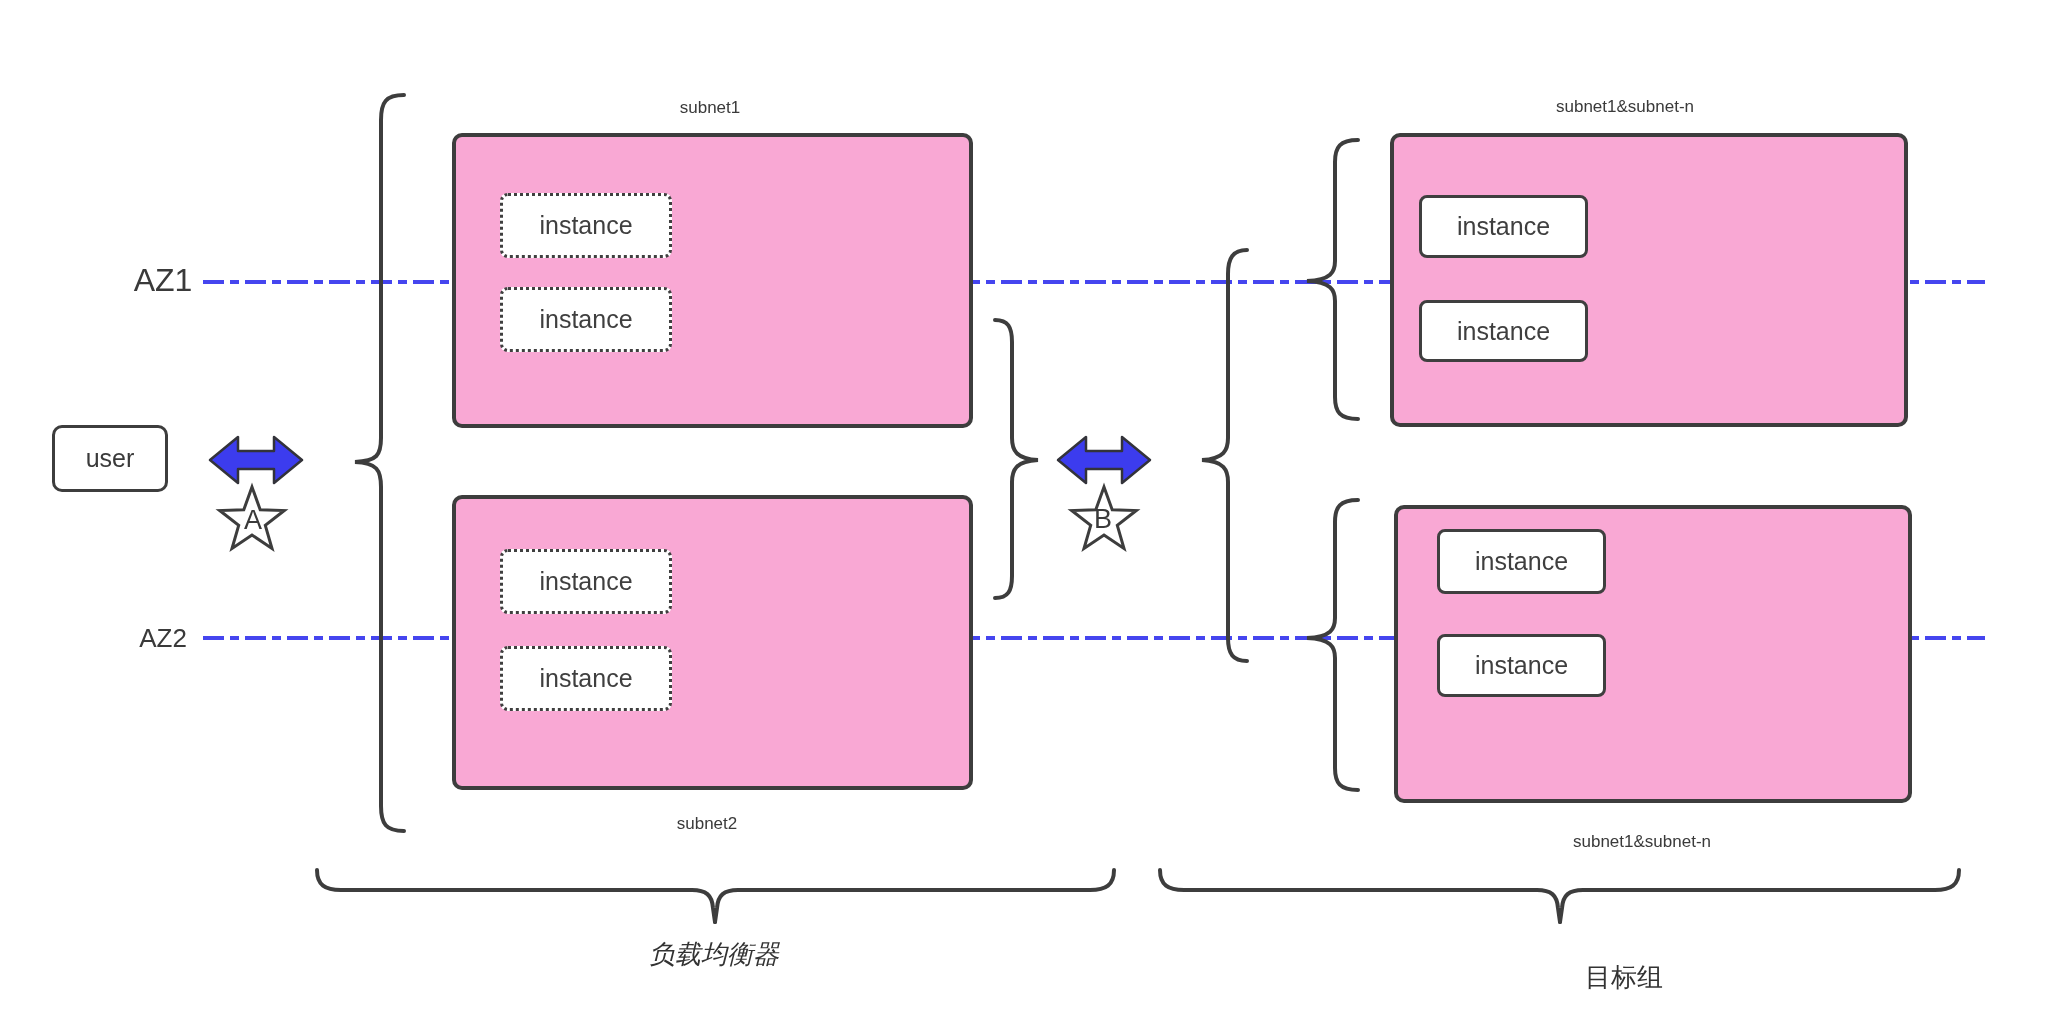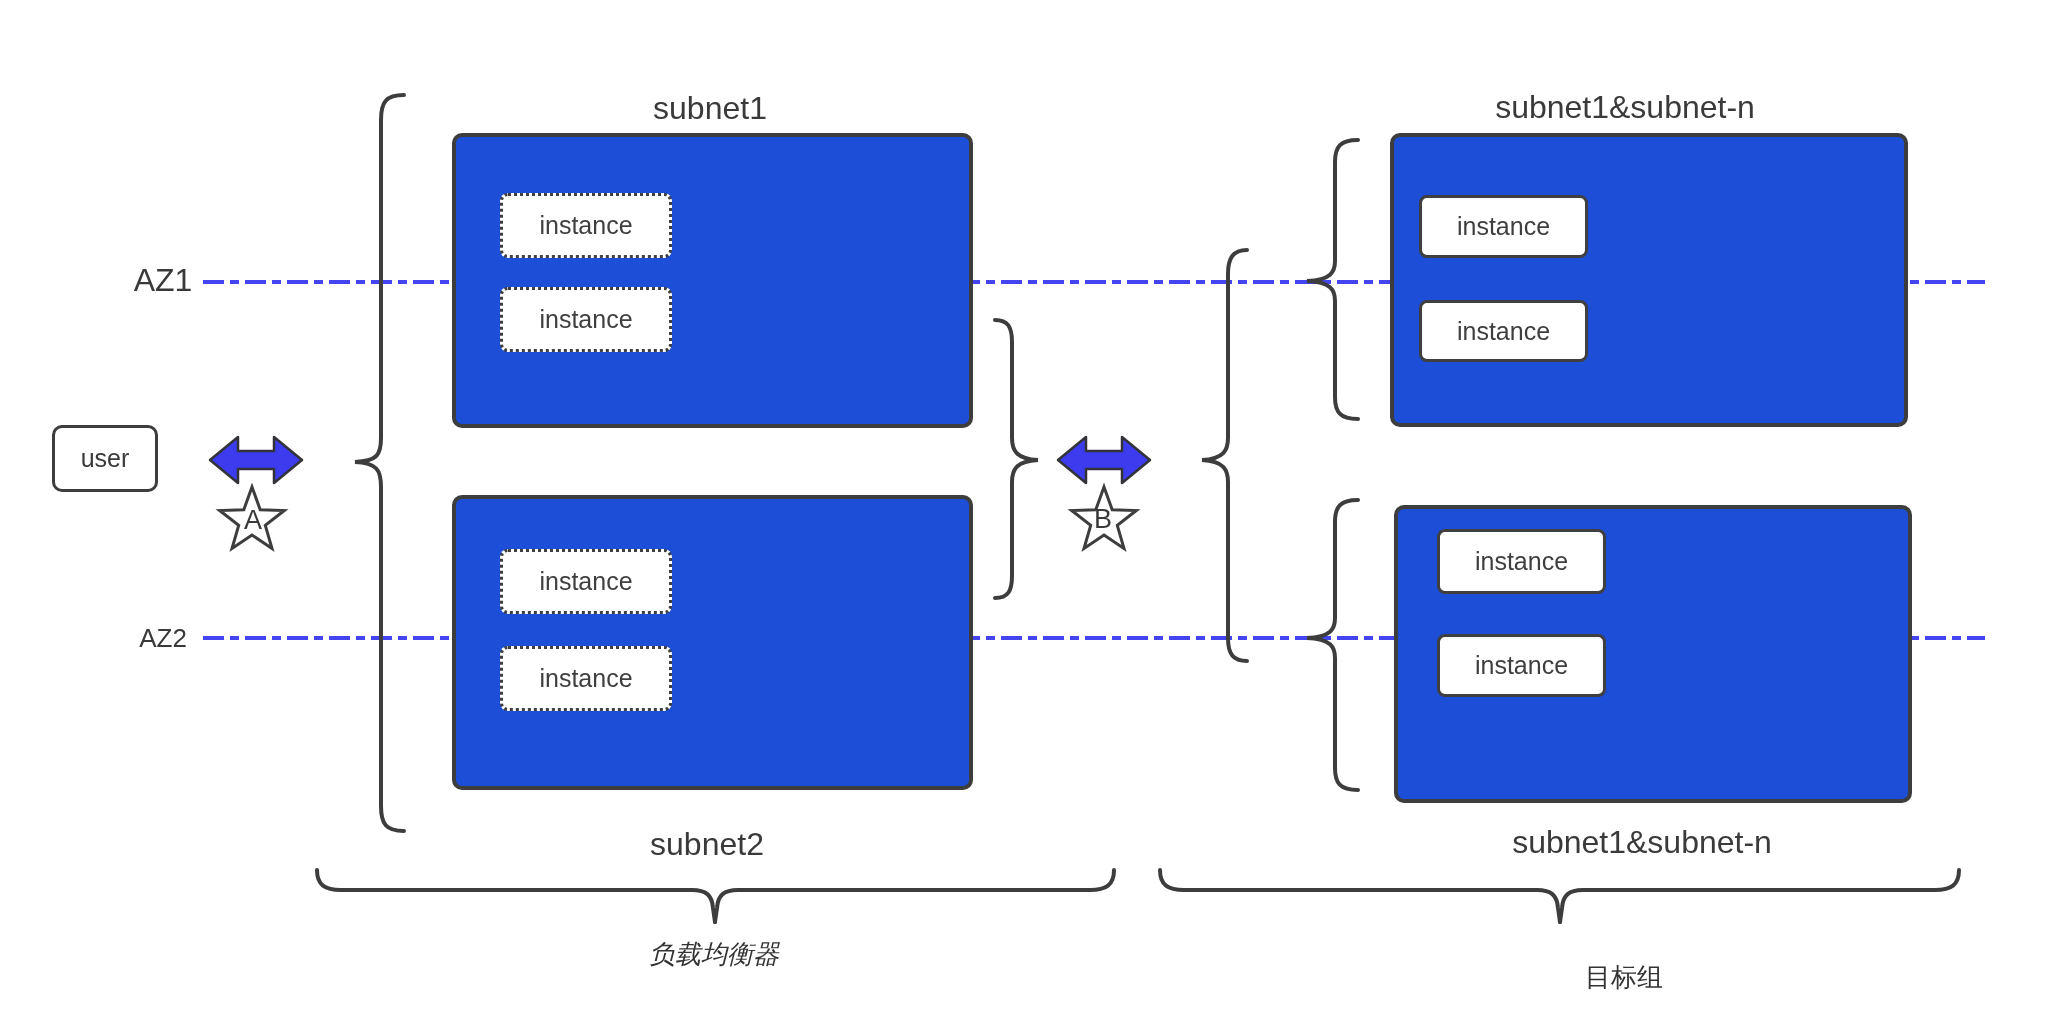--- a/index.html
+++ b/index.html
@@ -3,30 +3,30 @@
 <meta charset="utf-8">
 <style>
   html,body{margin:0;padding:0;background:#ffffff;}
   .canvas{
     position:relative;width:2066px;height:1028px;background:#ffffff;
     font-family:"Liberation Sans","DejaVu Sans",sans-serif;overflow:hidden;
   }
   svg.layer{position:absolute;left:0;top:0;width:2066px;height:1028px;}
   .lbl{
     position:absolute;transform:translate(-50%,-50%);
-    color:#3a3a3a;font-size:32px;font-weight:500;white-space:nowrap;z-index:3;
+    color:#3a3a3a;font-size:17px;font-weight:500;white-space:nowrap;z-index:3;
   }
   .lbl.cjk{font-size:26px;color:#333333;}
   .lbl.marker{font-size:27px;color:#3a3a3a;font-weight:400;z-index:4;}
   .box{
-    position:absolute;background:#1d4ed8;border:4px solid #3d3d3d;
+    position:absolute;background:#f9a8d4;border:4px solid #3d3d3d;
     border-radius:10px;box-sizing:border-box;z-index:1;
   }
   .userbox{
-    position:absolute;left:52px;top:425px;width:106px;height:67px;
+    position:absolute;left:52px;top:425px;width:116px;height:67px;
     background:#fff;border:3px solid #3d3d3d;border-radius:10px;box-sizing:border-box;
     display:flex;align-items:center;justify-content:center;
     font-size:25px;color:#3a3a3a;z-index:1;
   }
   .inst{
     position:absolute;background:#ffffff;border-radius:8px;box-sizing:border-box;
     display:flex;align-items:center;justify-content:center;
     font-size:25px;color:#3f3f3f;
   }
   .inst.dotted{border:3px dotted #3f3f3f;}
@@ -91,21 +91,21 @@
   </div>
 
   <div class="box" style="left:452px;top:495px;width:521px;height:295px;">
     <div class="inst dotted" style="left:44px;top:50px;width:172px;height:65px;">
       <span>instance</span>
     </div>
     <div class="inst dotted" style="left:44px;top:147px;width:172px;height:65px;">
       <span>instance</span>
     </div>
   </div>
-  <div class="lbl" style="left:707px;top:844px;">subnet2</div>
+  <div class="lbl" style="left:707px;top:824px;">subnet2</div>
 
   <div class="lbl" style="left:1625px;top:107px;">subnet1&amp;subnet-n</div>
   <div class="box" style="left:1390px;top:133px;width:518px;height:294px;">
     <div class="inst solid" style="left:25px;top:58px;width:169px;height:63px;">
       <span>instance</span>
     </div>
     <div class="inst solid" style="left:25px;top:163px;width:169px;height:62px;">
       <span>instance</span>
     </div>
   </div>

